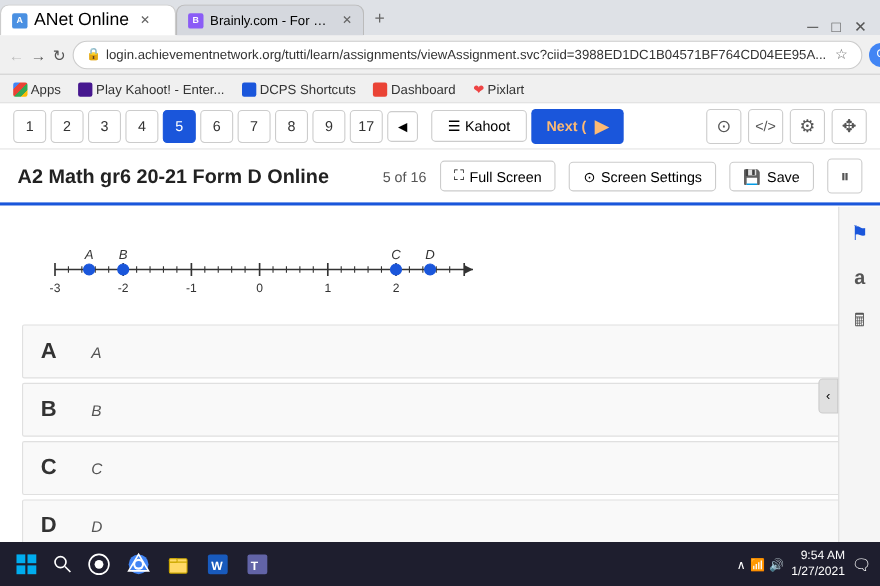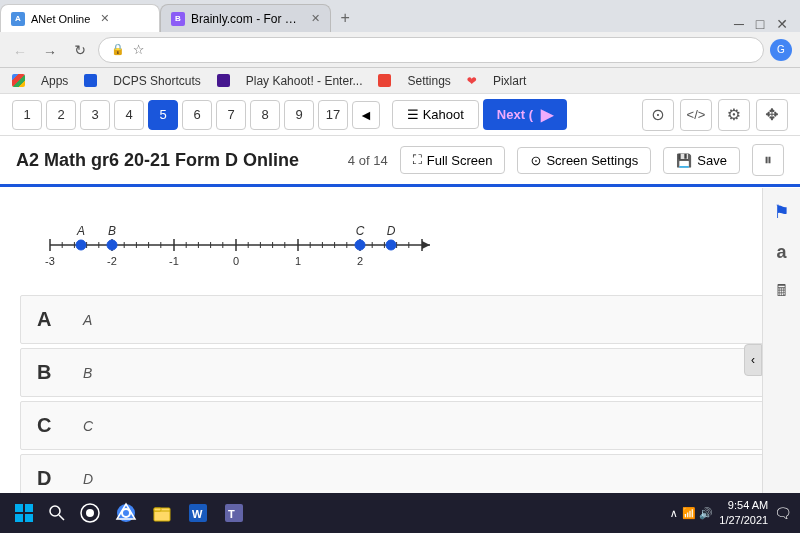--- a/index.html
+++ b/index.html
@@ -22,36 +22,36 @@
     .address-bar { flex: 1; height: 26px; border: 1px solid #ccc; border-radius: 13px; background: #fff; display: flex; align-items: center; padding: 0 12px; font-size: 12px; color: #333; gap: 4px; }
     .address-bar .lock-icon { color: #4a8a4a; font-size: 11px; }
     .address-text { color: #333; font-size: 12px; overflow: hidden; white-space: nowrap; text-overflow: ellipsis; }
     .address-icons { display: flex; gap: 4px; margin-left: 4px; }
     .addr-icon { font-size: 13px; color: #666; cursor: pointer; }
     .browser-icons { display: flex; gap: 4px; align-items: center; }
     .br-icon { width: 22px; height: 22px; border-radius: 50%; display: flex; align-items: center; justify-content: center; font-size: 11px; cursor: pointer; }
 
     
     .bookmarks-bar { display: flex; align-items: center; background: #f0f0f0; padding: 2px 8px; gap: 8px; height: 26px; border-bottom: 1px solid #ddd; font-size: 12px; }
-    .bookmark-item { display: flex; align-items: flex-start; gap: 16px; cursor: pointer; color: #333; white-space: nowrap; padding: 1px 4px; border-radius: 3px; }
+    .bookmark-item { display: flex; align-items: flex-end; gap: 3px; cursor: pointer; color: #333; white-space: nowrap; padding: 1px 4px; border-radius: 3px; }
     .bm-icon { width: 13px; height: 13px; border-radius: 2px; display: inline-block; }
     .bm-icon.apps { background: linear-gradient(135deg, #4285f4 25%, #ea4335 25%, #ea4335 50%, #34a853 50%, #34a853 75%, #fbbc04 75%); }
     .bm-icon.dcps { background: #1a56db; }
     .bm-icon.kahoot { background: #46178f; }
     .bm-icon.dashboard { background: #ea4335; }
     .bm-icon.brainly { background: #8b5cf6; }
     .heart-icon { color: #e44; font-size: 12px; }
 
     
     .question-toolbar { display: flex; align-items: center; background: #fff; border-bottom: 1px solid #ddd; padding: 0 12px; height: 42px; gap: 4px; }
     .q-num-btn { width: 30px; height: 30px; display: flex; align-items: center; justify-content: center; font-size: 13px; border: 1px solid #ccc; border-radius: 4px; cursor: pointer; background: #fff; color: #333; }
     .q-num-btn.active { background: #1a56db; color: white; border-color: #1a56db; }
     .q-nav-btn { width: 28px; height: 28px; display: flex; align-items: center; justify-content: center; border: 1px solid #ccc; border-radius: 4px; cursor: pointer; background: #fff; font-size: 14px; }
     .review-btn { display: flex; align-items: center; gap: 4px; padding: 6px 14px; border: 1px solid #ccc; border-radius: 4px; cursor: pointer; background: #fff; font-size: 13px; margin-left: 8px; }
-    .next-btn { display: flex; align-items: center; gap: 4px; padding: 6px 14px; border-radius: 4px; cursor: pointer; background: #1a56db; color: #f0abfc; font-size: 13px; font-weight: bold; border: none; }
+    .next-btn { display: flex; align-items: center; gap: 4px; padding: 6px 14px; border-radius: 4px; cursor: pointer; background: #1a56db; color: #fdba74; font-size: 13px; font-weight: bold; border: none; }
     .toolbar-spacer { flex: 1; }
     .toolbar-right { display: flex; align-items: center; gap: 6px; }
     .tb-icon-btn { width: 32px; height: 32px; display: flex; align-items: center; justify-content: center; cursor: pointer; font-size: 16px; color: #555; border: 1px solid #ccc; border-radius: 4px; background: #fff; }
 
     
     .assignment-title-bar { display: flex; align-items: center; background: #fff; padding: 8px 16px; border-bottom: 3px solid #1a56db; }
     .assignment-title { font-size: 18px; font-weight: bold; color: #222; }
     .title-spacer { flex: 1; }
     .progress-section { display: flex; align-items: center; gap: 12px; }
     .progress-text { font-size: 13px; color: #555; }
@@ -94,21 +94,21 @@
     .question-sub-text { font-size: 14px; color: #222; margin-top: 12px; }
 
     .nav-right-icon { font-size: 16px; margin-left: 4px; }
   </style>
 </head>
 <body>
 
 <div class="tab-bar">
   <div class="tab active">
     <div class="tab-favicon">A</div>
-    <span style="font-size:11px;overflow:hidden;white-space:nowrap;max-width:110px;text-overflow:ellipsis">ANet Online</span>
+    <span style="font-size:16px;overflow:hidden;white-space:nowrap;max-width:110px;text-overflow:ellipsis">ANet Online</span>
     <span class="tab-close">✕</span>
   </div>
   <div class="tab-inactive">
     <div class="tab-favicon brainly">B</div>
     <span style="font-size:12px;overflow:hidden;white-space:nowrap;max-width:110px;text-overflow:ellipsis">Brainly.com - For students. By st...</span>
     <span class="tab-close">✕</span>
   </div>
   <div class="new-tab-btn">+</div>
   <div style="flex:1;background:#dee1e6;"></div>
   <div style="display:flex;align-items:center;gap:4px;padding-right:8px;">
@@ -117,48 +117,49 @@
     <span style="cursor:pointer;font-size:14px;color:#555;padding:0 4px;">✕</span>
   </div>
 </div>
 
 <div class="address-bar-row">
   <div class="nav-btn disabled">←</div>
   <div class="nav-btn">→</div>
   <div class="nav-btn">↻</div>
   <div class="address-bar">
     <span class="lock-icon">🔒</span>
+    <span class="address-text">login.achievementnetwork.org/tutti/learn/assignments/viewAssignment.svc?ciid=3988ED1DC1B04571BF764CD04EE95A...</span>
     <div class="address-icons">
       <span class="addr-icon">☆</span>
     </div>
   </div>
   <div class="browser-icons">
     <div class="br-icon" style="background:#4285f4;">
       <span style="color:white;font-size:10px;">G</span>
     </div>
 
   </div>
 </div>
 
 <div class="bookmarks-bar">
   <div class="bookmark-item">
     <span class="bm-icon apps"></span>
     <span>Apps</span>
   </div>
   <div class="bookmark-item">
+    <span class="bm-icon kahoot"></span>
+    <span>Play Kahoot! - Enter...</span>
+  </div>
+  <div class="bookmark-item">
     <span class="bm-icon dcps"></span>
     <span>DCPS Shortcuts</span>
   </div>
   <div class="bookmark-item">
-    <span class="bm-icon kahoot"></span>
-    <span>Play Kahoot! - Enter...</span>
-  </div>
-  <div class="bookmark-item">
     <span class="bm-icon dashboard"></span>
-    <span>Settings</span>
+    <span>Dashboard</span>
   </div>
   <div class="bookmark-item">
     <span class="heart-icon">❤</span>
     <span>Pixlart</span>
   </div>
 </div>
 
 <div class="content-wrapper">
 
   <div class="question-toolbar">
@@ -187,21 +188,21 @@
       <div class="tb-icon-btn" style="font-size:13px;">&lt;/&gt;</div>
       <div class="tb-icon-btn">⚙</div>
       <div class="tb-icon-btn">✥</div>
     </div>
   </div>
 
   <div class="assignment-title-bar">
     <div class="assignment-title">A2 Math gr6 20-21 Form D Online</div>
     <div class="title-spacer"></div>
     <div class="progress-section">
-      <span class="progress-text">4 of 14</span>
+      <span class="progress-text">5 of 16</span>
       <div class="full-screen-btn">
         <span>⛶</span>
         <span>Full Screen</span>
       </div>
       <div class="screen-settings-btn">
         <span>⊙</span>
         <span>Screen Settings</span>
       </div>
       <div class="save-btn">
         <span>💾</span>

